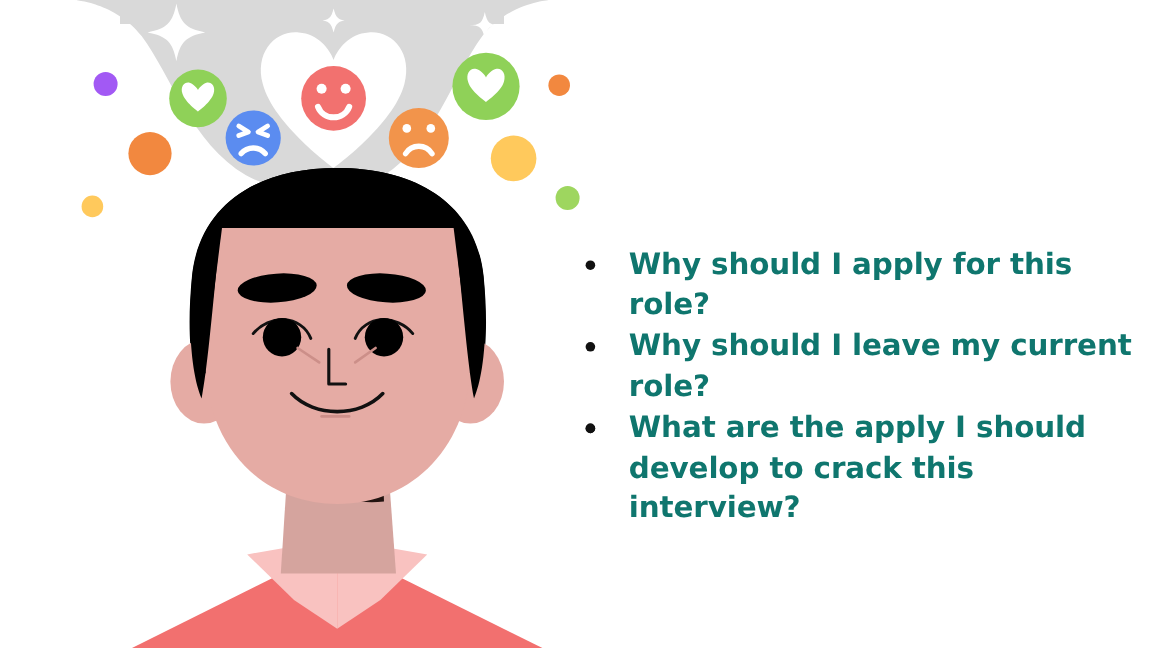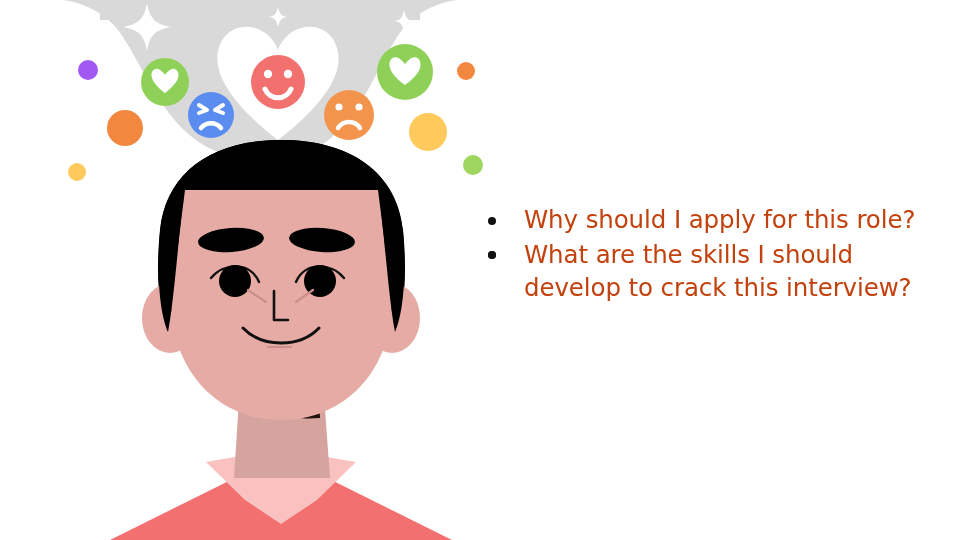--- a/index.html
+++ b/index.html
@@ -36,26 +36,26 @@
     top: 203px;
     width: 470px;
     margin: 0;
     padding: 0;
     list-style: none;
   }
   #question-list li {
     position: relative;
     padding-left: 48px;
     margin: 0 0 1px 0;
-    color: #c2410c;
+    color: #0f766e;
     font-family: "DejaVu Sans", sans-serif;
     font-size: 24.5px;
     line-height: 33.5px;
     letter-spacing: -0.1px;
-    font-weight: 400;
+    font-weight: 700;
   }
   #question-list li .bullet-dot {
     position: absolute;
     left: 12px;
     top: 13.5px;
     width: 8px;
     height: 8px;
     border-radius: 50%;
     background: #111111;
   }
@@ -209,20 +209,24 @@
     </svg>
   </div>
 
   <ul id="question-list">
     <li>
       <span class="bullet-dot"></span>
       <span>Why should I apply for this role?</span>
     </li>
     <li>
       <span class="bullet-dot"></span>
-    </li>
-    <li>
-      <span class="bullet-dot"></span>
-      <span>What are the skills I should develop to crack this interview?</span>
+      <span>Why should I leave my current role?</span>
+    </li>
+    <li>
+      <span class="bullet-dot"></span>
+    </li>
+    <li>
+      <span class="bullet-dot"></span>
+      <span>What are the apply I should develop to crack this interview?</span>
     </li>
   </ul>
 
 </div>
 
 </body></html>

